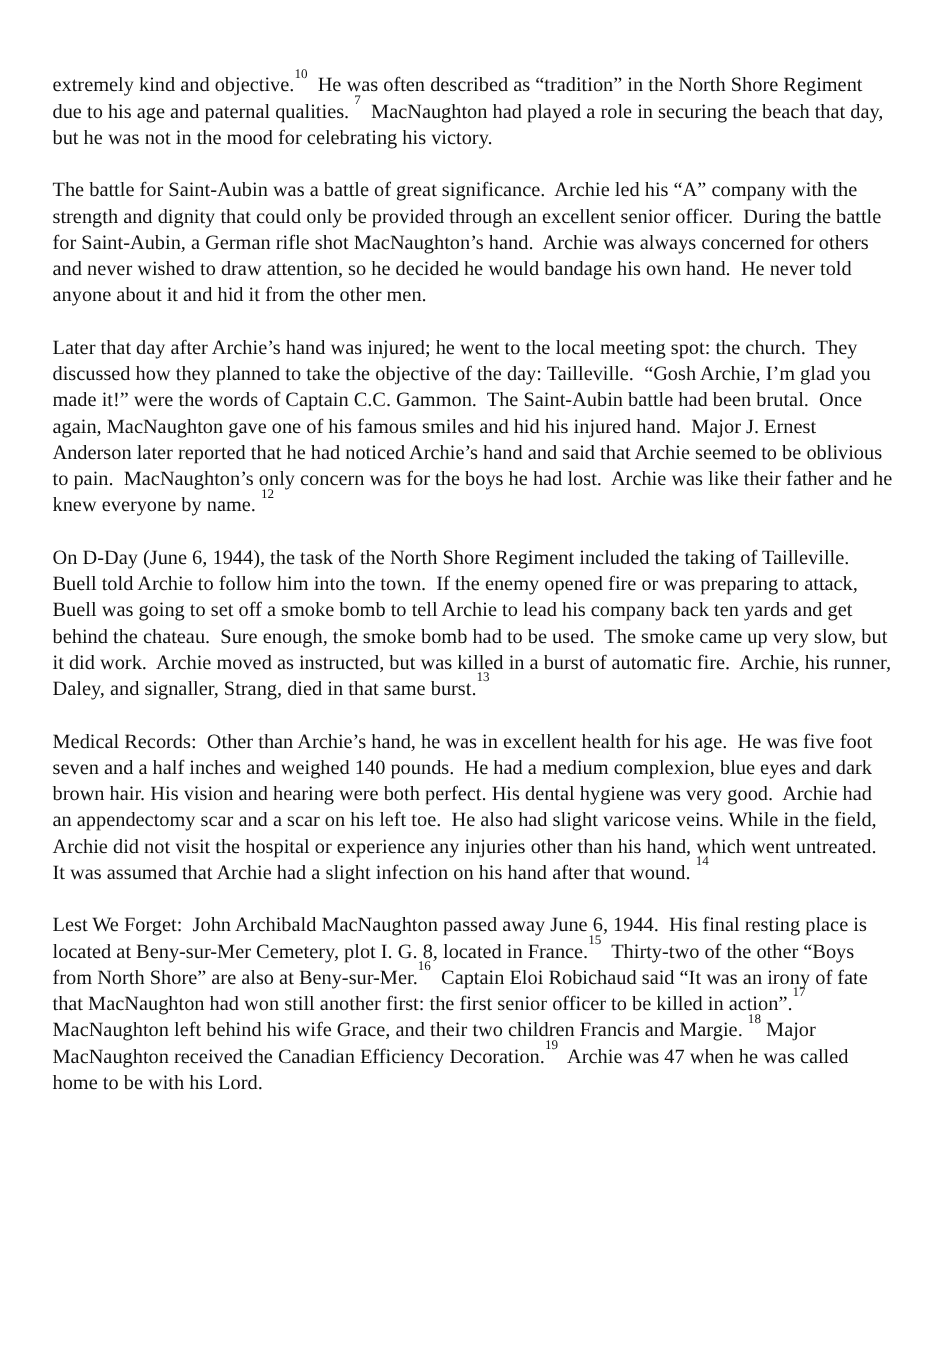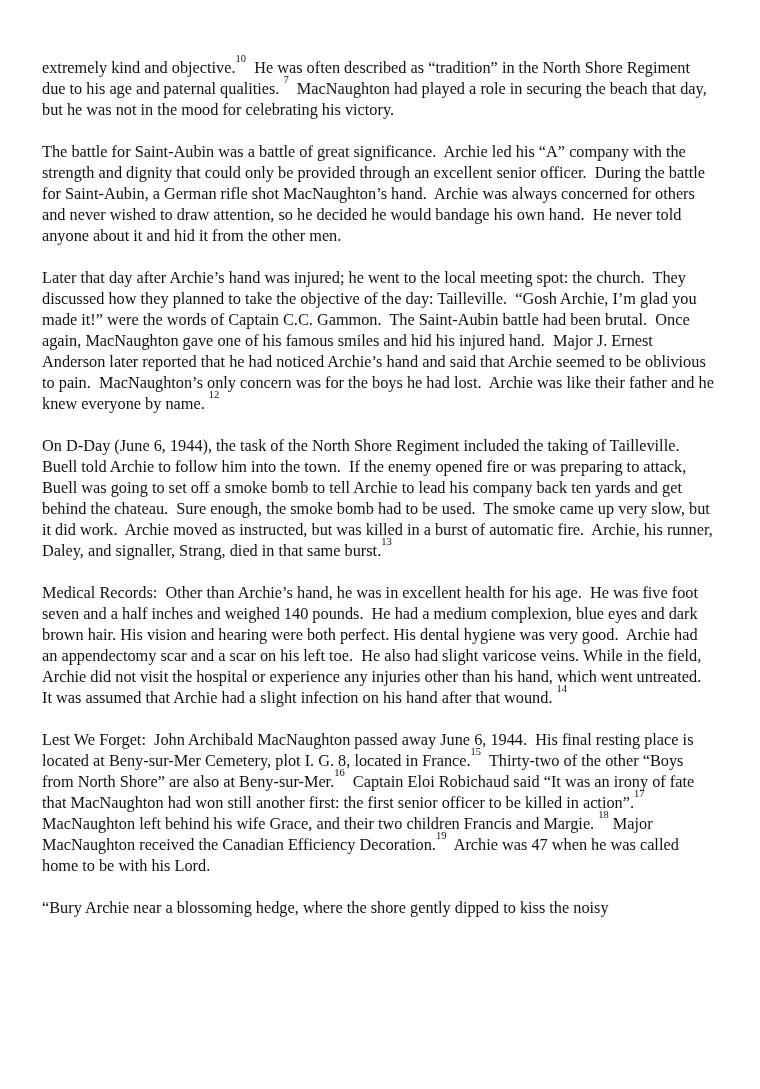--- a/index.html
+++ b/index.html
@@ -40,15 +40,14 @@
 <body>
 
 <div class="page">
   <main class="doc">
       <p class="para"><span>extremely kind and objective.</span><sup class="fnref">10</sup><span>  He was often described as “tradition” in the North Shore Regiment due to his age and paternal qualities. </span><sup class="fnref">7</sup><span>  MacNaughton had played a role in securing the beach that day, but he was not in the mood for celebrating his victory.</span></p>
       <p class="para"><span>The battle for Saint-Aubin was a battle of great significance.  Archie led his “A” company with the strength and dignity that could only be provided through an excellent senior officer.  During the battle for Saint-Aubin, a German rifle shot MacNaughton’s hand.  Archie was always concerned for others and never wished to draw attention, so he decided he would bandage his own hand.  He never told anyone about it and hid it from the other men.</span></p>
       <p class="para"><span>Later that day after Archie’s hand was injured; he went to the local meeting spot: the church.  They discussed how they planned to take the objective of the day: Tailleville.  “Gosh Archie, I’m glad you made it!” were the words of Captain C.C. Gammon.  The Saint-Aubin battle had been brutal.  Once again, MacNaughton gave one of his famous smiles and hid his injured hand.  Major J. Ernest Anderson later reported that he had noticed Archie’s hand and said that Archie seemed to be oblivious to pain.  MacNaughton’s only concern was for the boys he had lost.  Archie was like their father and he knew everyone by name. </span><sup class="fnref">12</sup></p>
       <p class="para"><span>On D-Day (June 6, 1944), the task of the North Shore Regiment included the taking of Tailleville.  Buell told Archie to follow him into the town.  If the enemy opened fire or was preparing to attack, Buell was going to set off a smoke bomb to tell Archie to lead his company back ten yards and get behind the chateau.  Sure enough, the smoke bomb had to be used.  The smoke came up very slow, but it did work.  Archie moved as instructed, but was killed in a burst of automatic fire.  Archie, his runner, Daley, and signaller, Strang, died in that same burst.</span><sup class="fnref">13</sup></p>
       <p class="para"><strong class="head">Medical Records:</strong><span>  Other than Archie’s hand, he was in excellent health for his age.  He was five foot seven and a half inches and weighed 140 pounds.  He had a medium complexion, blue eyes and dark brown hair. His vision and hearing were both perfect. His dental hygiene was very good.  Archie had an appendectomy scar and a scar on his left toe.  He also had slight varicose veins. While in the field, Archie did not visit the hospital or experience any injuries other than his hand, which went untreated.  It was assumed that Archie had a slight infection on his hand after that wound. </span><sup class="fnref">14</sup></p>
       <p class="para"><strong class="head">Lest We Forget:</strong><span>  John Archibald MacNaughton passed away June 6, 1944.  His final resting place is located at Beny-sur-Mer Cemetery, plot I. G. 8, located in France.</span><sup class="fnref">15</sup><span>  Thirty-two of the other “Boys from North Shore” are also at Beny-sur-Mer.</span><sup class="fnref">16</sup><span>  Captain Eloi Robichaud said “It was an irony of fate that MacNaughton had won still another first: the first senior officer to be killed in action”.</span><sup class="fnref">17</sup><span>  MacNaughton left behind his wife Grace, and their two children Francis and Margie. </span><sup class="fnref">18</sup><span> Major MacNaughton received the Canadian Efficiency Decoration.</span><sup class="fnref">19</sup><span>  Archie was 47 when he was called home to be with his Lord.</span></p>
-      <p class="para"><span>“Bury Archie near a blossoming hedge, where the shore gently dipped to kiss the noisy</span></p>
     </main>
 </div>
 
 </body></html>

